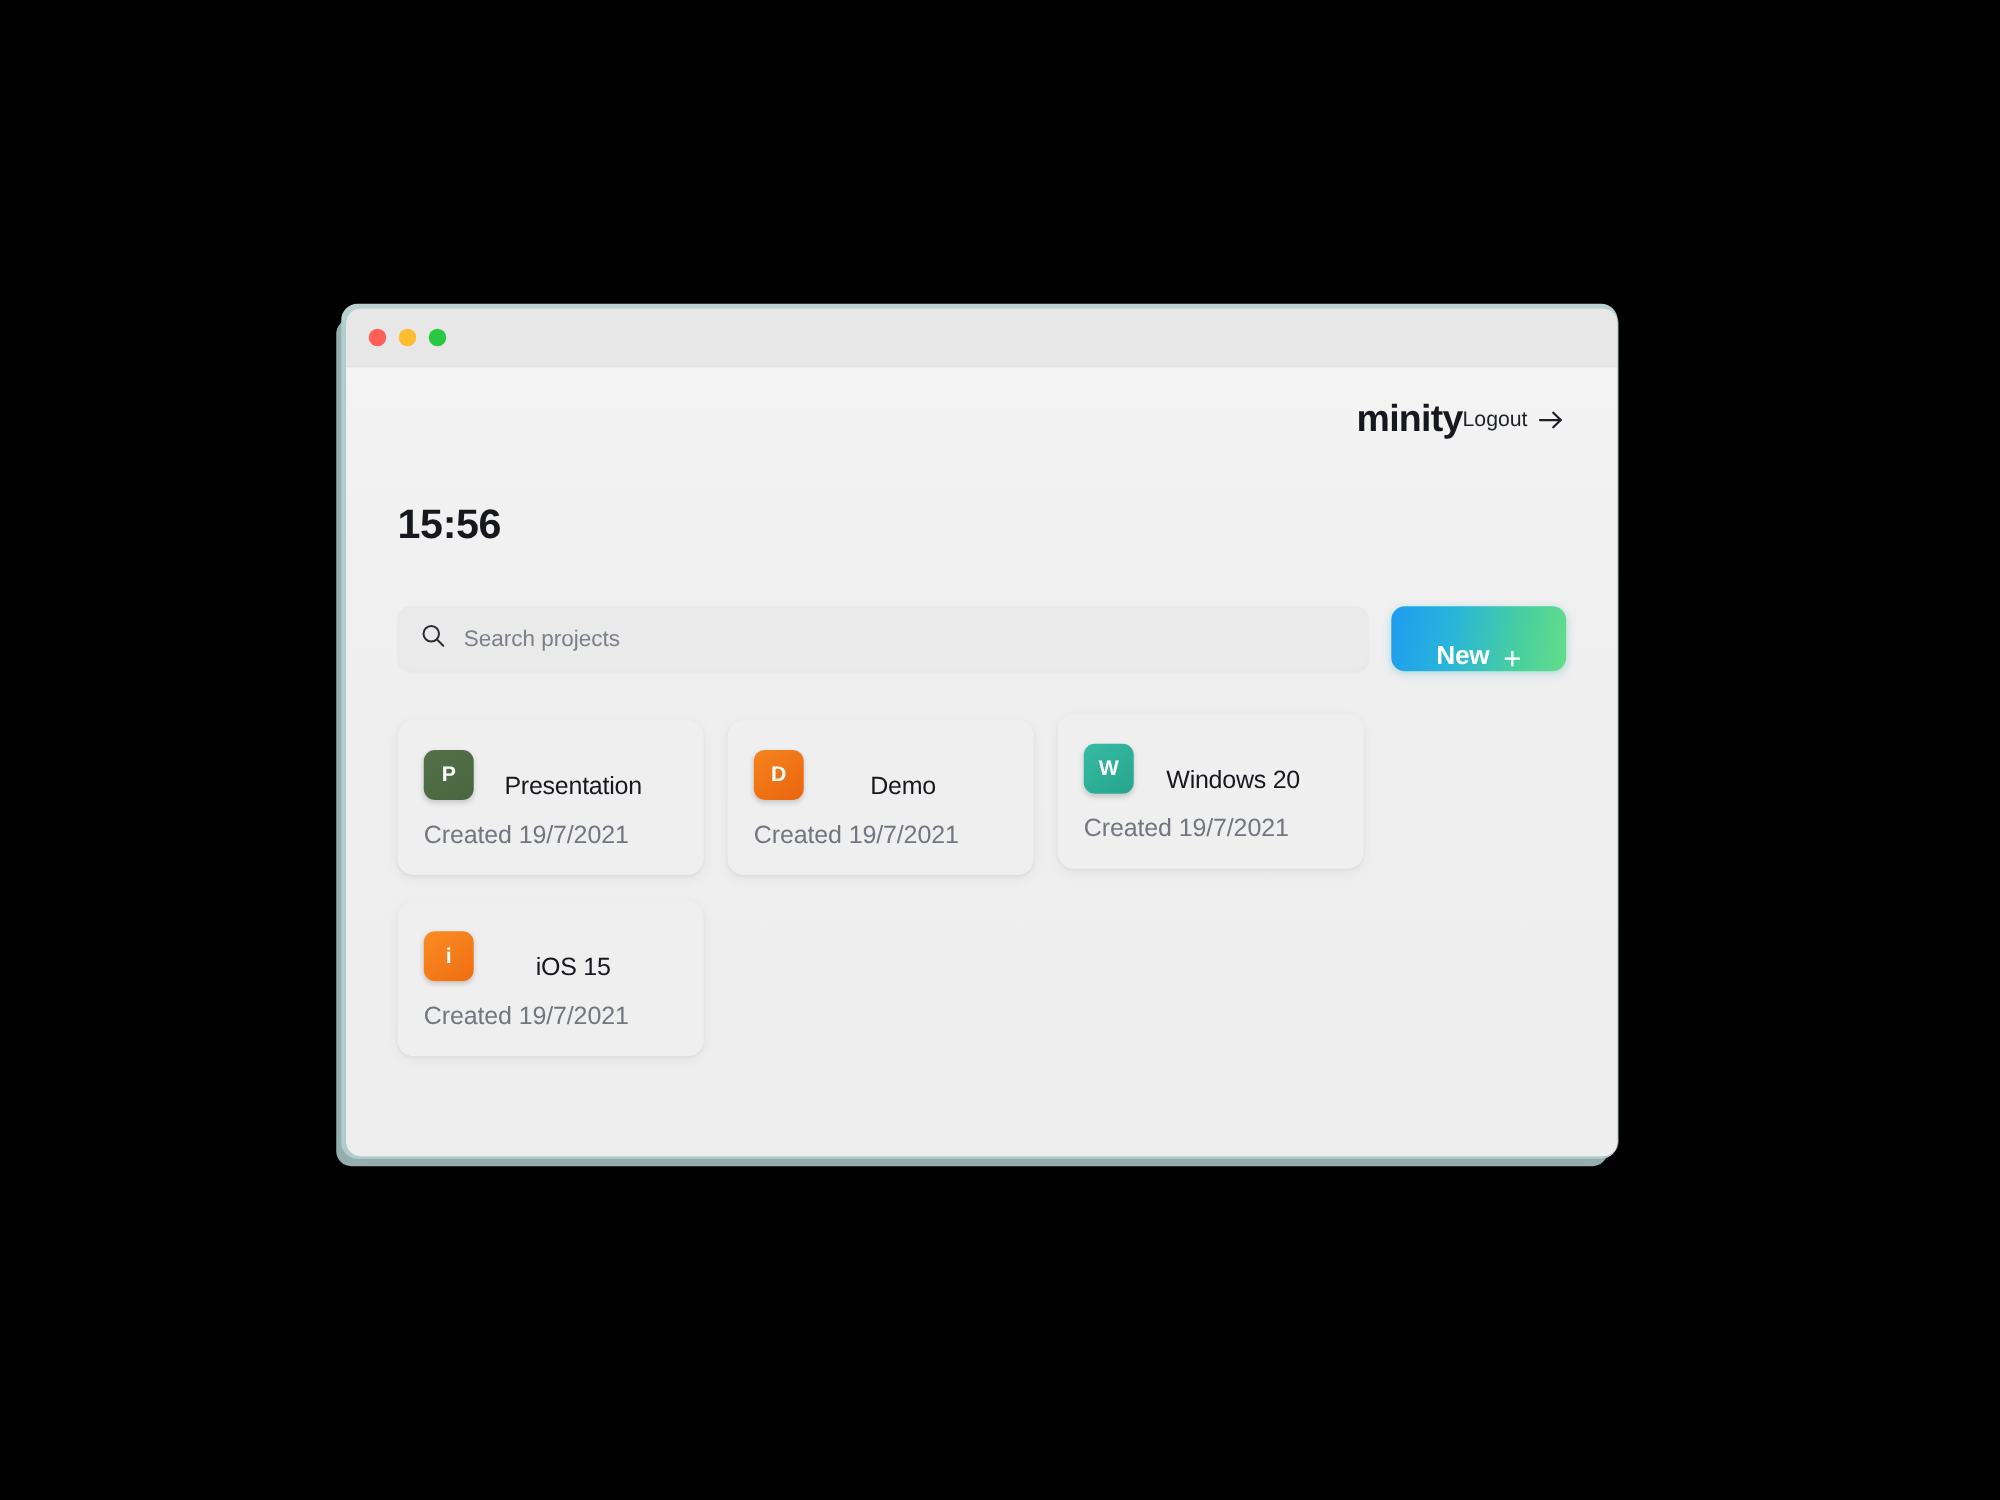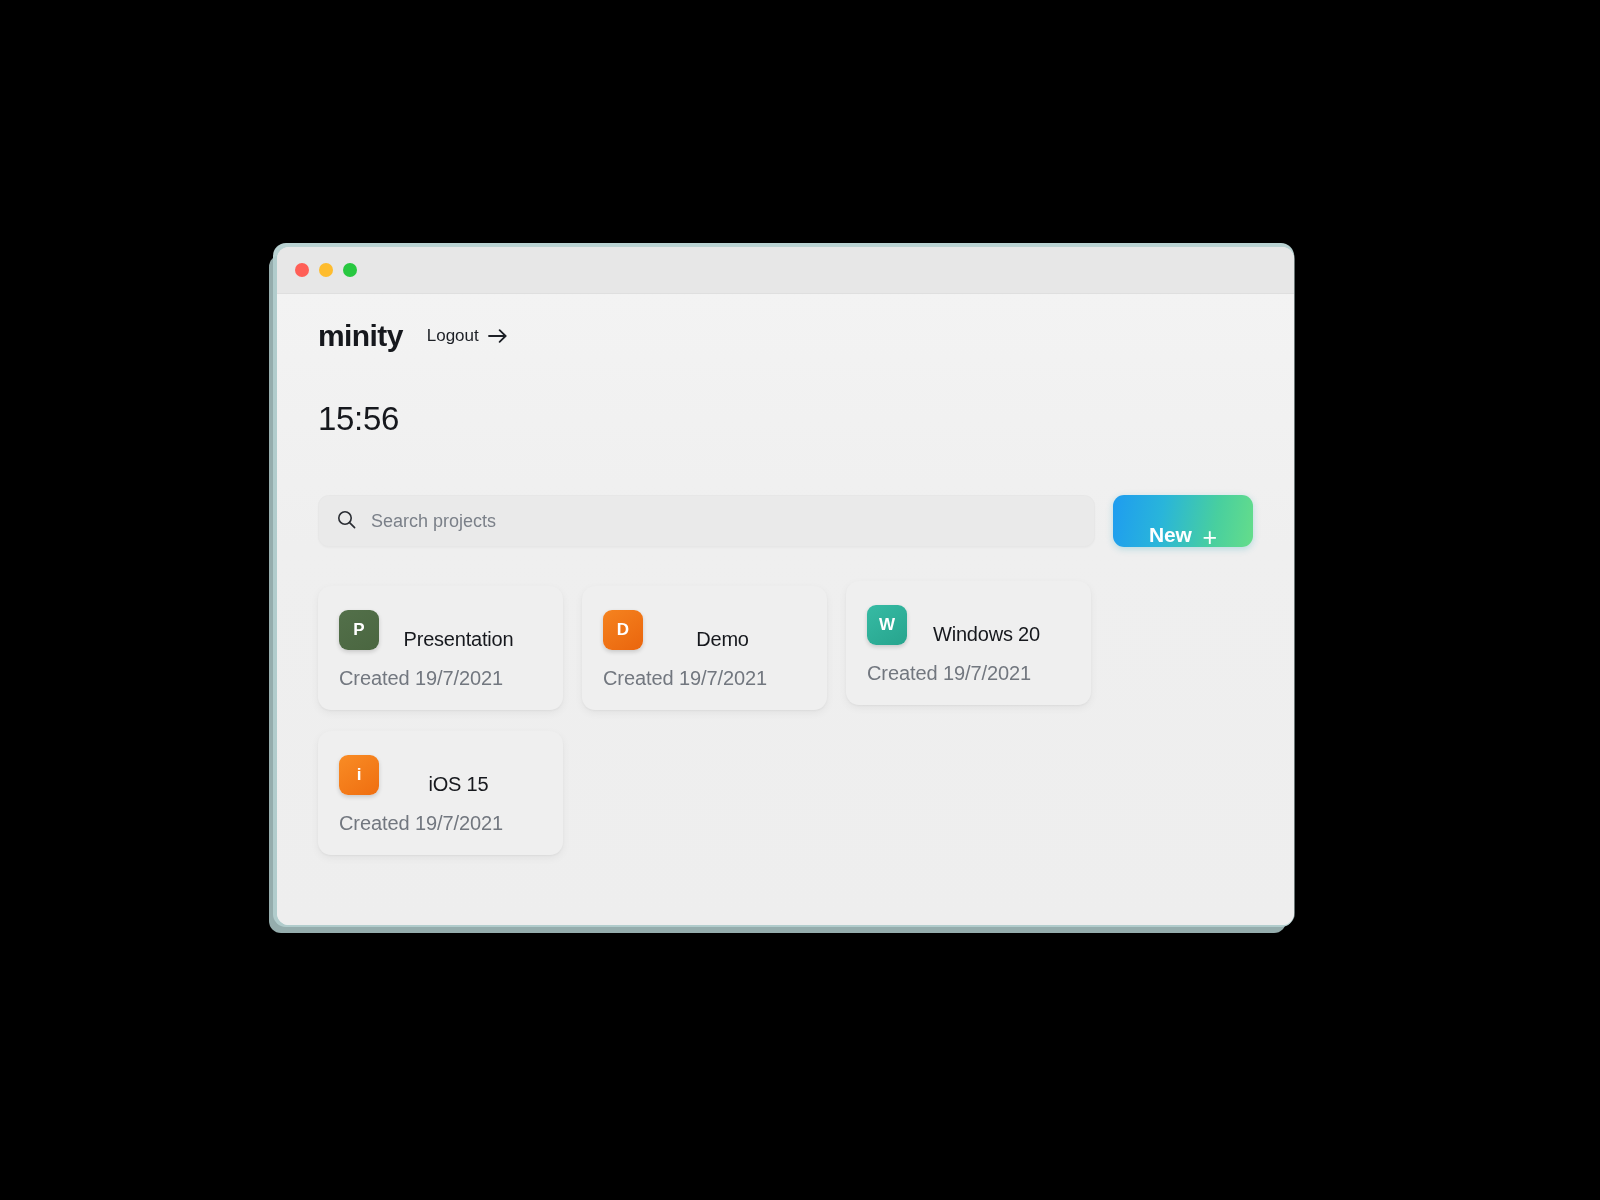--- a/index.html
+++ b/index.html
@@ -65,40 +65,39 @@
     position: relative;
     z-index: 2;
     padding: 0 41px;
     height: calc(100% - 47px);
     background: linear-gradient(180deg, #f3f3f3 0%, #efefef 40%, #eeeeee 100%);
   }
 
   #topbar {
     display: flex;
     align-items: center;
-    justify-content: flex-start;
+    justify-content: flex-end;
     padding-top: 25px;
   }
 
   #brand {
     font-size: 30px;
     font-weight: 700;
     letter-spacing: -0.6px;
     color: #16181d;
   }
 
   #logout {
     display: flex;
     align-items: center;
     gap: 9px;
     font-size: 17px;
     color: #1d2026;
     cursor: pointer;
     padding-right: 2px;
-    margin-left: 24px;
   }
   #logout svg { display: block; }
 
   #greeting-row {
     display: flex;
     align-items: flex-end;
     justify-content: space-between;
     margin-top: 47px;
     padding-right: 8px;
   }
@@ -111,24 +110,24 @@
     background-image: linear-gradient(95deg, #1e95ef 0%, #2ea3e0 18%, #36c0b9 46%, #4fd18e 70%, #6ede8d 100%);
     -webkit-background-clip: text;
     background-clip: text;
     color: transparent;
     -webkit-text-fill-color: transparent;
     white-space: nowrap;
   }
 
   #clock {
     font-size: 33px;
-    font-weight: 400;
+    font-weight: 700;
     color: #16181d;
     letter-spacing: -0.3px;
-    margin-bottom: 13px;
+    margin-bottom: 3px;
   }
 
   
   #search-row {
     display: flex;
     align-items: center;
     gap: 18px;
     margin-top: 44px;
   }
 

